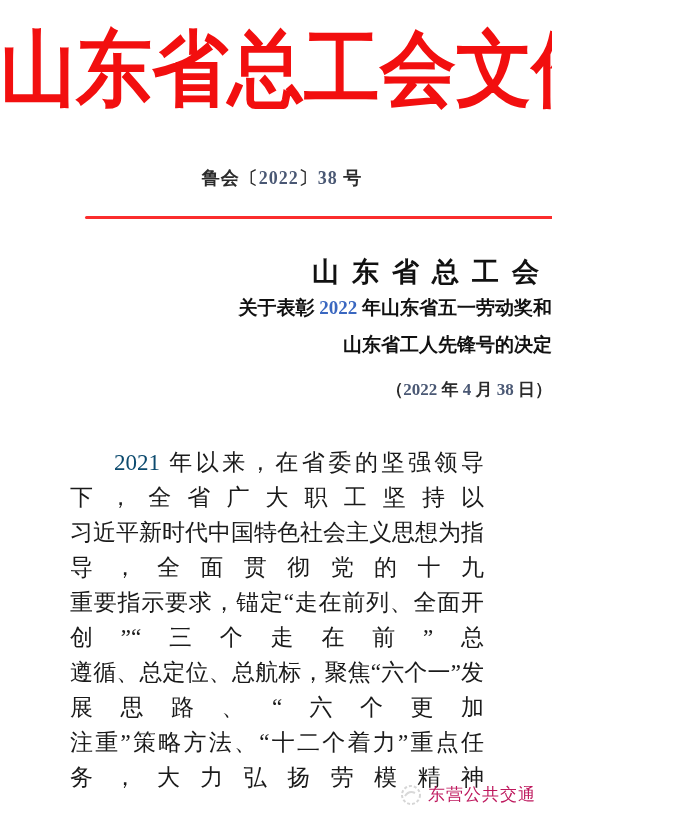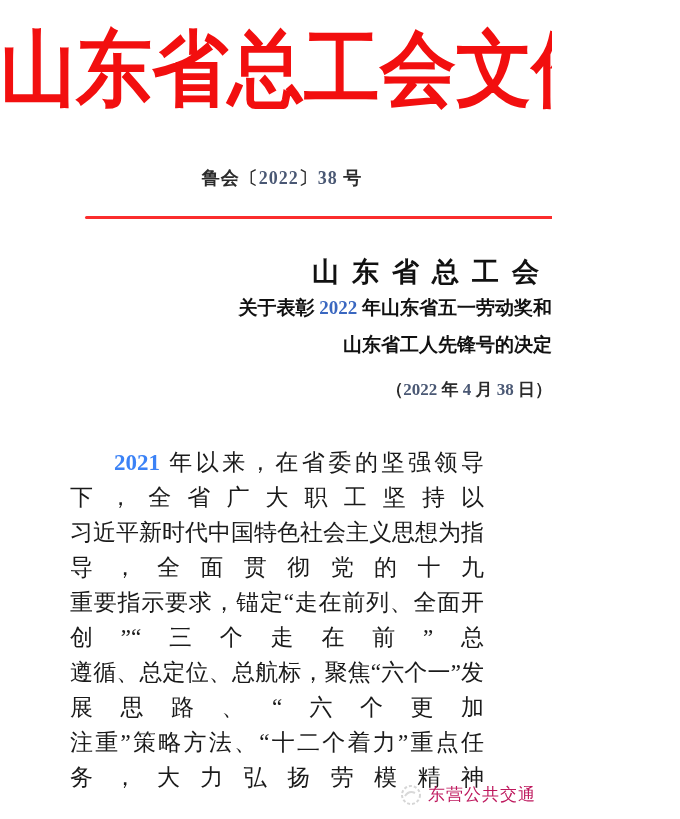--- a/index.html
+++ b/index.html
@@ -77,21 +77,21 @@
   .body-line {
     text-align: justify;
     text-align-last: justify;
     white-space: normal;
   }
   .body-line.indent {
     text-indent: 44px;
   }
   
   .title-block .num { color: #3a67c0; }
-  .doc-body .num { color: #3b82f6; font-weight: bold; }
+  .doc-body .num { color: #0c4a6e; }
   .doc-number .num, .title-date .num { color: #4a5874; }
   .watermark {
     position: absolute;
     right: 16px;
     bottom: 13px;
     display: flex;
     align-items: center;
     gap: 6px;
     color: #be185d;
     font-size: 17px;

